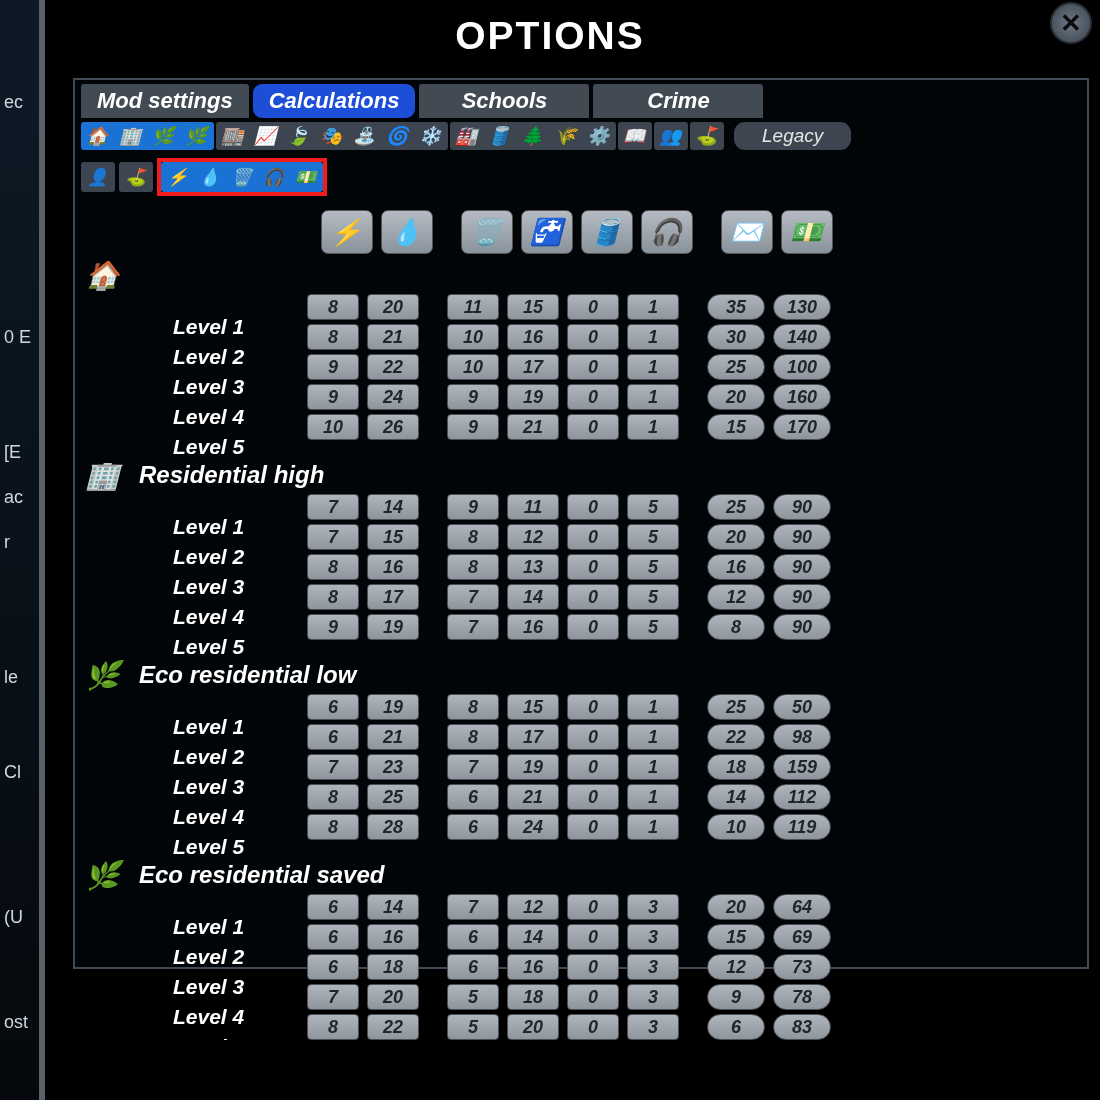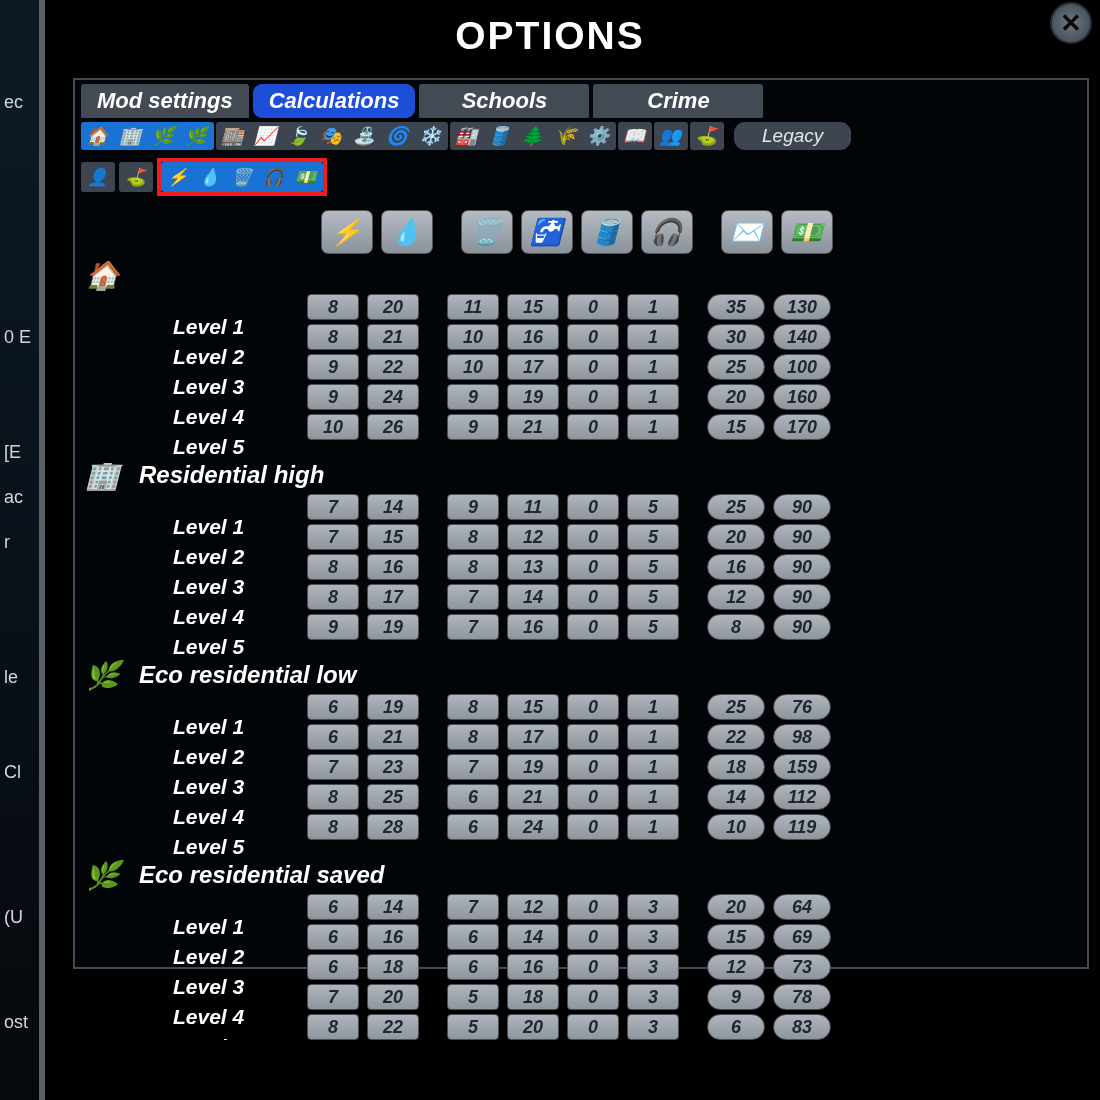--- a/index.html
+++ b/index.html
@@ -384,21 +384,21 @@
             <div class="row-label">Level 1</div>
             <div class="cell">6</div>
             <div class="cell">19</div>
             <div class="rgap"></div>
             <div class="cell">8</div>
             <div class="cell">15</div>
             <div class="cell">0</div>
             <div class="cell">1</div>
             <div class="rgap"></div>
             <div class="cell wide">25</div>
-            <div class="cell wide">76</div>
+            <div class="cell wide">50</div>
           </div>
           <div class="row">
             <div class="row-label">Level 2</div>
             <div class="cell">6</div>
             <div class="cell">21</div>
             <div class="rgap"></div>
             <div class="cell">8</div>
             <div class="cell">17</div>
             <div class="cell">0</div>
             <div class="cell">1</div>

